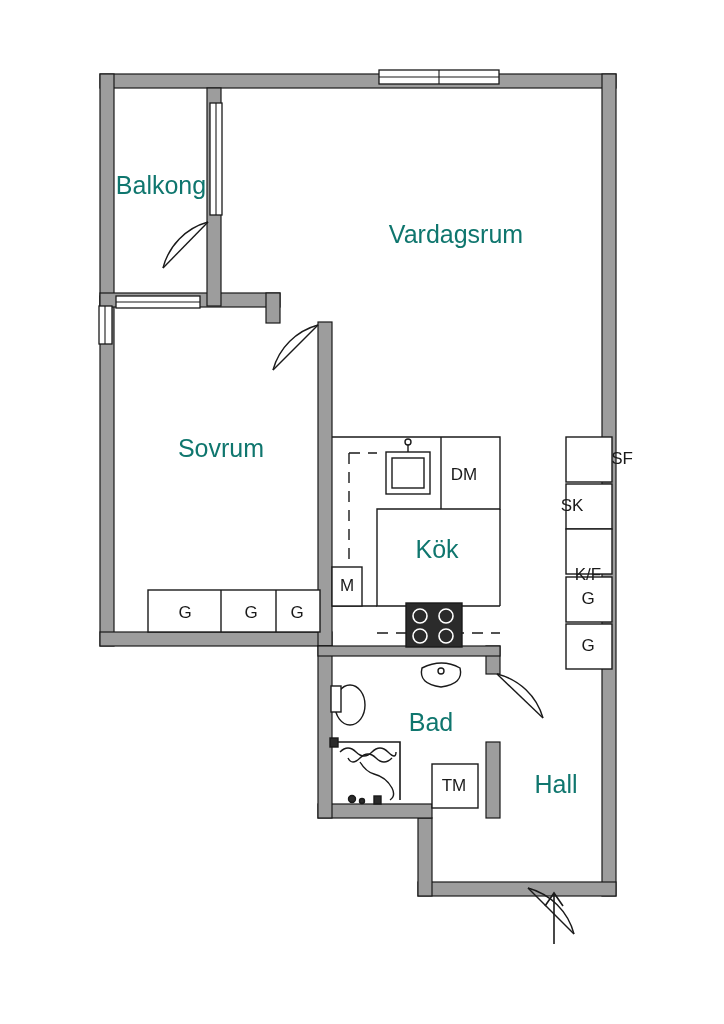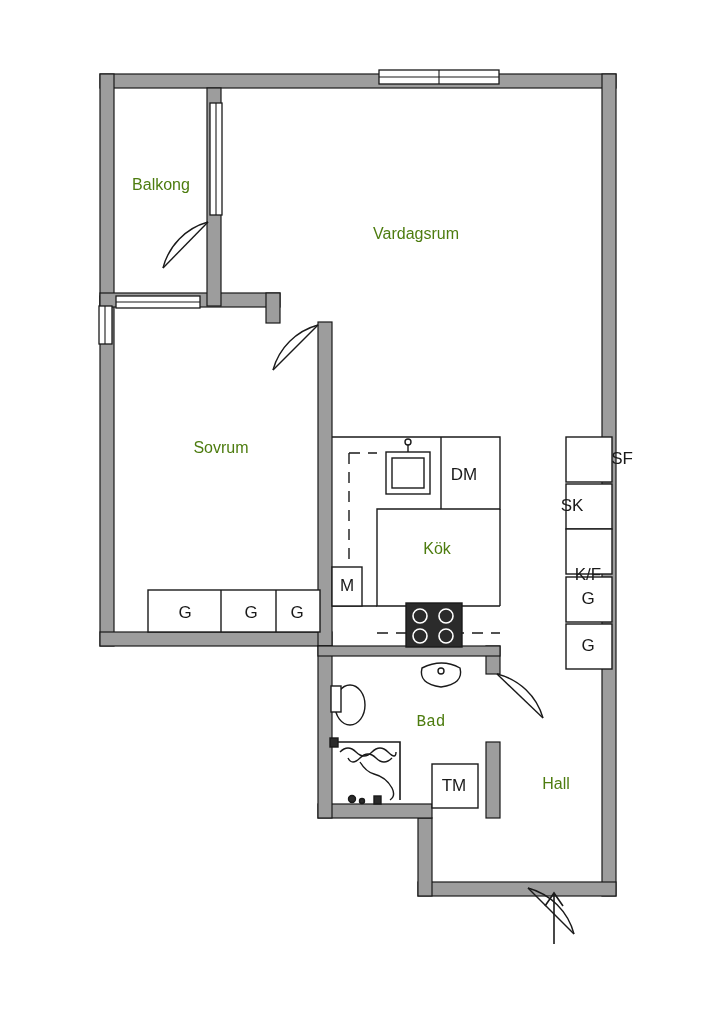--- a/index.html
+++ b/index.html
@@ -16,24 +16,24 @@
   }
   #floorplan {
     position: absolute;
     left: 0; top: 0;
     width: 724px;
     height: 1024px;
   }
   .room-label {
     position: absolute;
     font-family: "Liberation Sans", sans-serif;
-    color: #4d7c0f;
+    color: #0f766e;
     white-space: nowrap;
     transform: translate(-50%, -50%);
-    font-size: 16px;
+    font-size: 25px;
   }
   .box-label {
     position: absolute;
     font-family: "Liberation Sans", sans-serif;
     color: #1a1a1a;
     white-space: nowrap;
     transform: translate(-50%, -50%);
     font-size: 17px;
   }
 </style>
@@ -162,24 +162,24 @@
     <path d="M528 888 L574 934"></path>
     <path d="M528 888 A 65 65 0 0 1 574 934"></path>
 
     <path d="M554 944 L554 894" stroke-width="1.6"></path>
     <path d="M545 906 L554 893 L563 906" stroke-width="1.6"></path>
   </g>
 </svg>
 
 <div>
   <div class="room-label" style="left:161px; top:185px;">Balkong</div>
-  <div class="room-label" style="left:416px; top:234px;">Vardagsrum</div>
+  <div class="room-label" style="left:456px; top:234px;">Vardagsrum</div>
   <div class="room-label" style="left:221px; top:448px;text-align:center;">Sovrum</div>
   <div class="room-label" style="left:437px; top:549px;">Kök</div>
-  <div class="room-label" style="left:431px; top:722px;font-family:Liberation Mono, monospace;">Bad</div>
+  <div class="room-label" style="left:431px; top:722px;">Bad</div>
   <div class="room-label" style="left:556px; top:784px;">Hall</div>
 </div>
 
 <div>
   <div class="box-label" style="left:464px; top:475px;">DM</div>
   <div class="box-label" style="left:454px; top:786px;">TM</div>
   <div class="box-label" style="left:347px; top:586px;">M</div>
 </div>
 
 <div>

